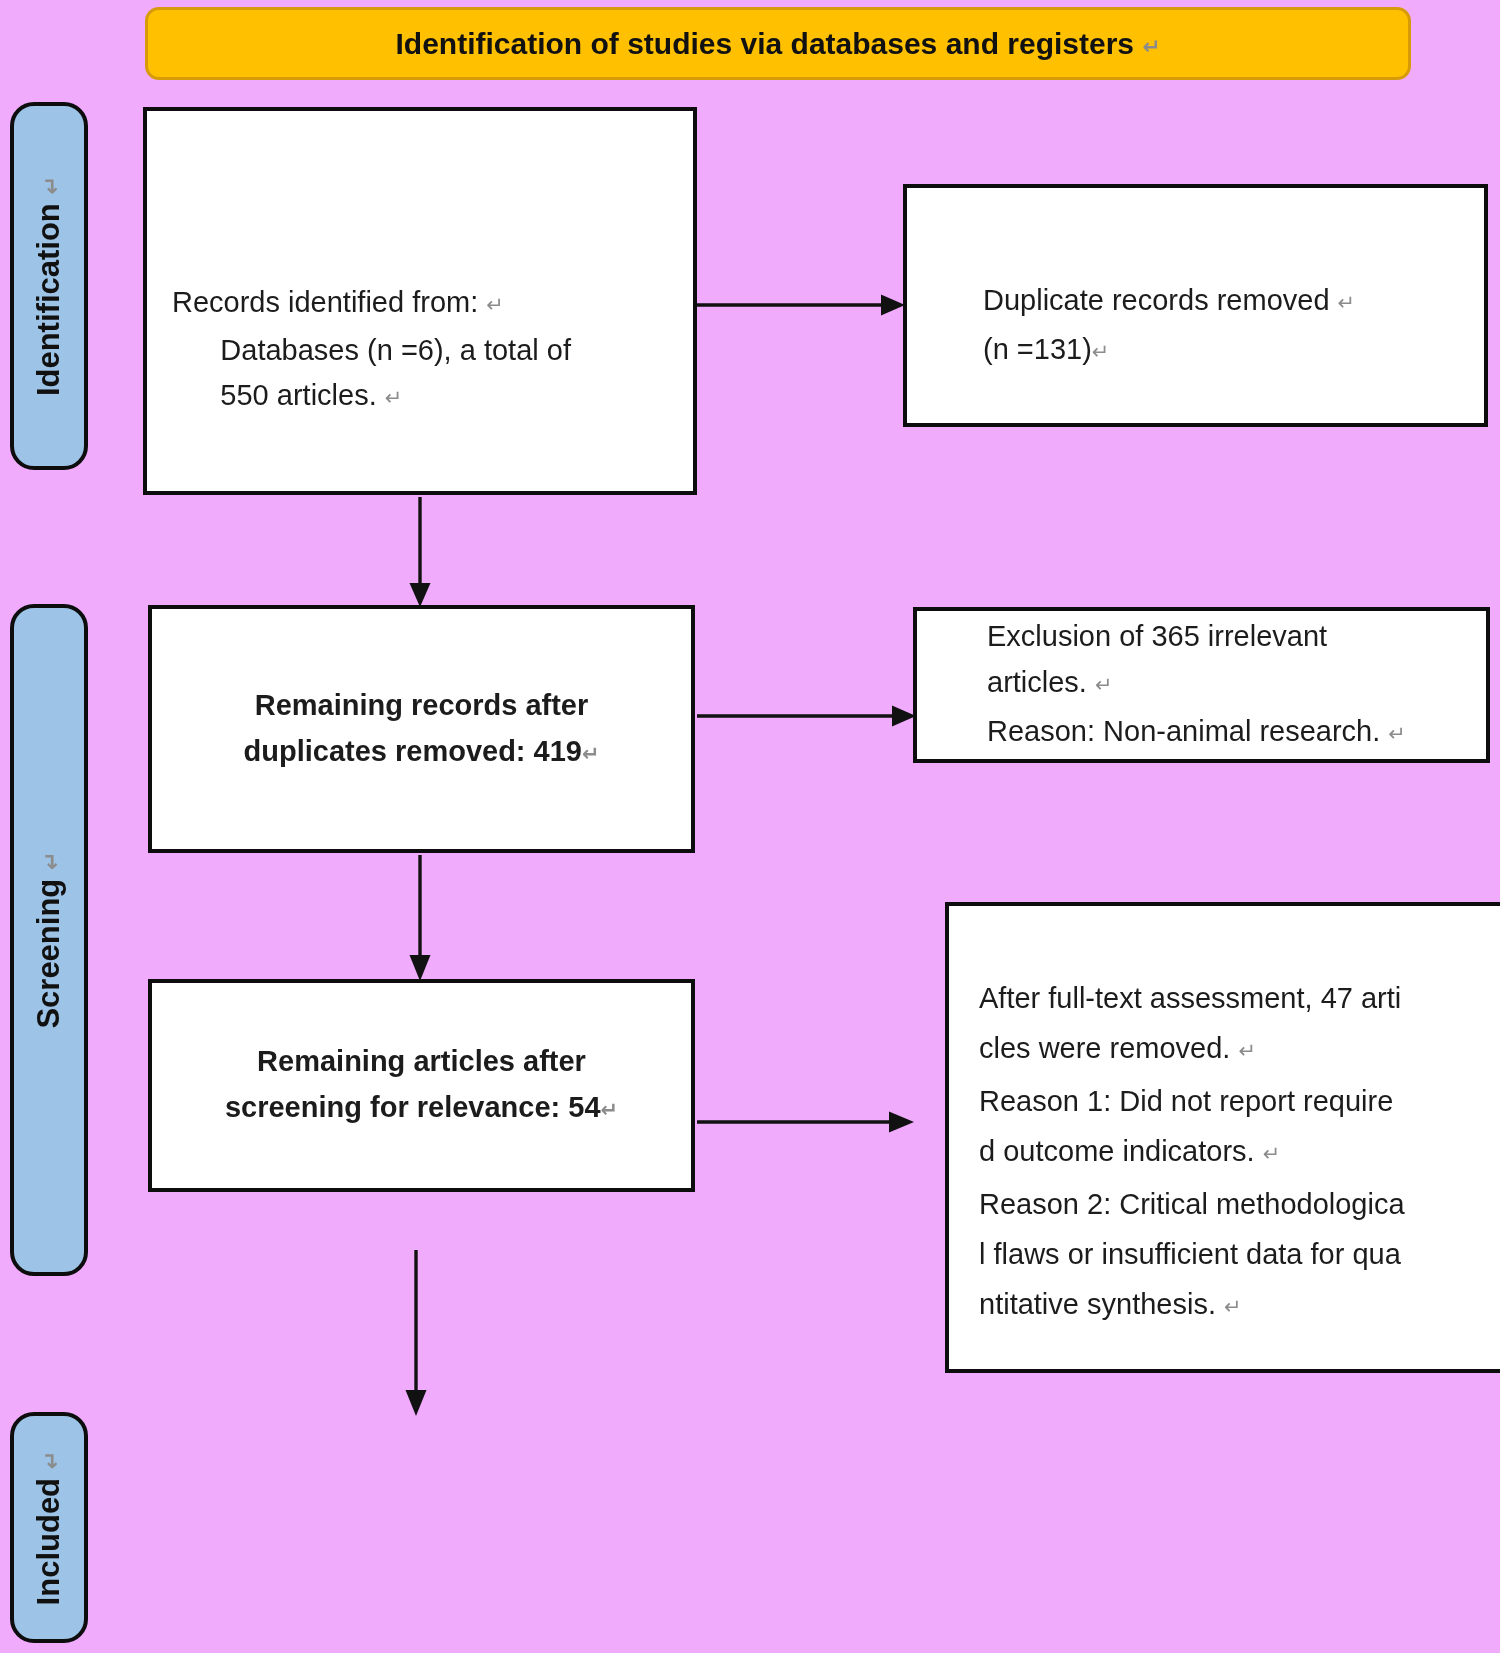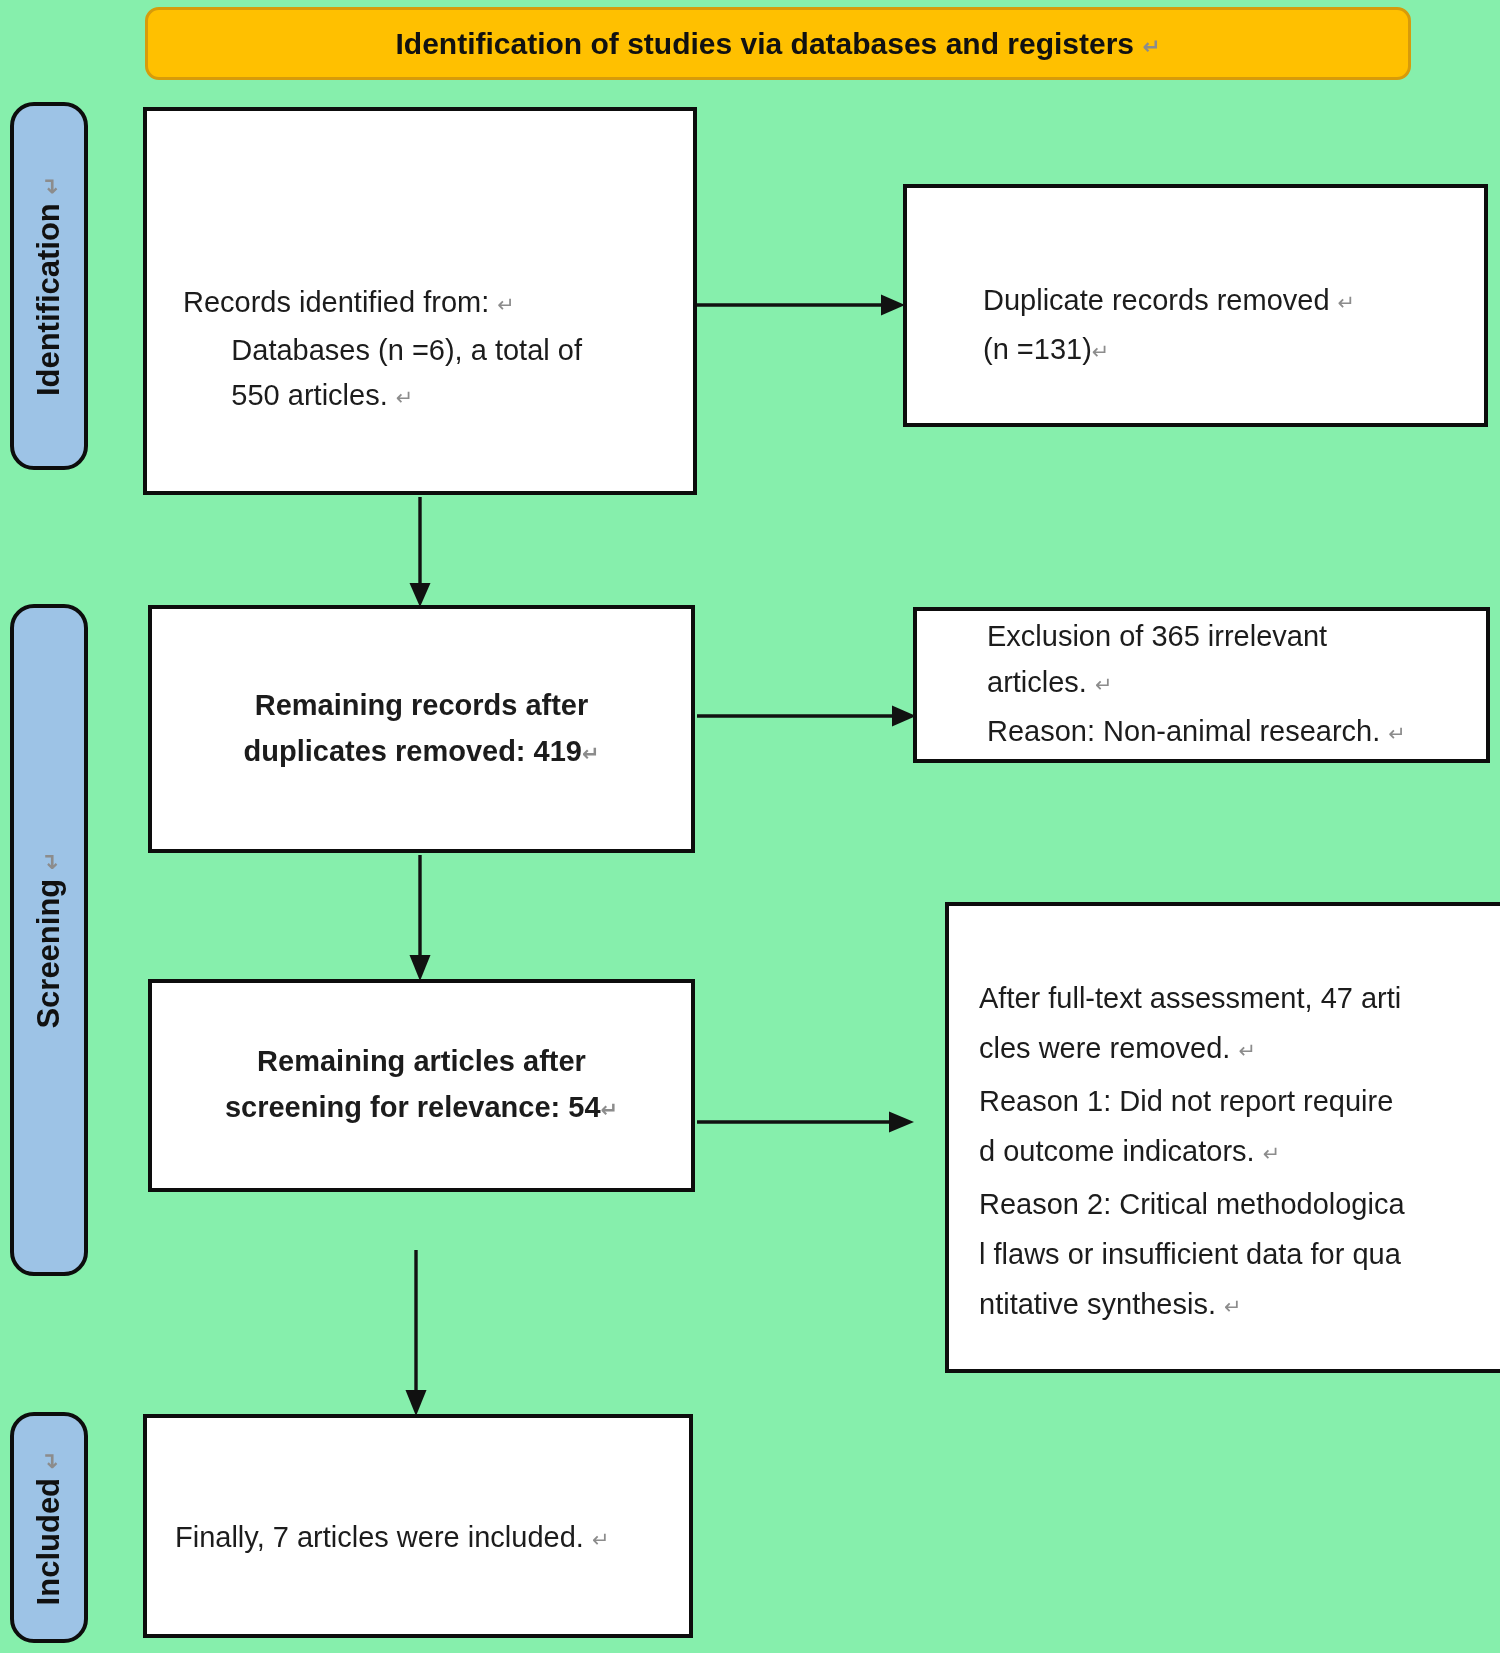--- a/index.html
+++ b/index.html
@@ -1,17 +1,17 @@
 <!DOCTYPE html>
 <html><head>
 <meta charset="utf-8">
 <style>
   html,body { margin:0; padding:0; background:#ffffff; }
   #canvas {
-    position:relative; width:1500px; height:1653px; background:#86efac;
+    position:relative; width:1500px; height:1653px; background:#f0abfc;
     font-family:"Liberation Sans","DejaVu Sans",sans-serif; color:#1c1c1c;
   }
   
   .banner {
     position:absolute; left:145px; top:7px; width:1266px; height:73px;
     background:#FFC000; border:3px solid #D79B0A; border-radius:14px;
     display:flex; align-items:center; justify-content:center;
     box-sizing:border-box;
   }
   .banner .txt { font-size:30px; font-weight:bold; color:#111; }
@@ -33,21 +33,21 @@
   .fbox {
     position:absolute; background:#ffffff; border:4px solid #0D0D0D;
     box-sizing:border-box; display:flex; align-items:center;
   }
   .fbox .txt {
     font-size:29px; line-height:46px; white-space:pre-wrap; width:100%;
   }
   .fbox.centered { justify-content:center; }
   .fbox.centered .txt { text-align:center;font-weight:bold; }
   #box-records    { left:143px; top:107px;  width:554px; height:388px; }
-  #box-records .txt   { padding-left:36px; line-height:45px; margin-top:98px; }
+  #box-records .txt   { padding-left:25px; line-height:45px; margin-top:98px; }
   #box-duplicates { left:903px; top:184px;  width:585px; height:243px; }
   #box-duplicates .txt { padding-left:76px; margin-top:40px; }
   #box-remaining1 { left:148px; top:605px;  width:547px; height:248px; }
   #box-exclusion  { left:913px; top:607px;  width:577px; height:156px; }
   #box-exclusion .txt { padding-left:70px; }
   #box-remaining2 { left:148px; top:979px;  width:547px; height:213px; }
   #box-reasons    { left:945px; top:902px;  width:578px; height:471px; }
   #box-reasons .txt   { padding-left:30px; padding-right:6px; line-height:50px; margin-top:30px; }
   #box-included   { left:143px; top:1414px; width:550px; height:224px; }
   #box-included .txt  { padding-left:28px; margin-top:25px; }
@@ -107,23 +107,20 @@
   <div class="fbox" id="box-reasons">
     <div class="txt">After full-text assessment, 47 arti
 cles were removed. <span class="cr">↵</span>
 Reason 1: Did not report require
 d outcome indicators. <span class="cr">↵</span>
 Reason 2: Critical methodologica
 l flaws or insufficient data for qua
 ntitative synthesis. <span class="cr">↵</span></div>
   </div>
 
-  <div class="fbox" id="box-included">
-    <div class="txt">Finally, 7 articles were included. <span class="cr">↵</span></div>
-  </div>
 
   <svg id="arrows" width="1500" height="1653" viewBox="0 0 1500 1653">
     <g>
       <line x1="697" y1="305" x2="882" y2="305"></line>
       <polygon points="881,294.5 881,315.5 905,305"></polygon>
     </g>
     <g>
       <line x1="420" y1="497" x2="420" y2="584"></line>
       <polygon points="409.5,583 430.5,583 420,607"></polygon>
     </g>

